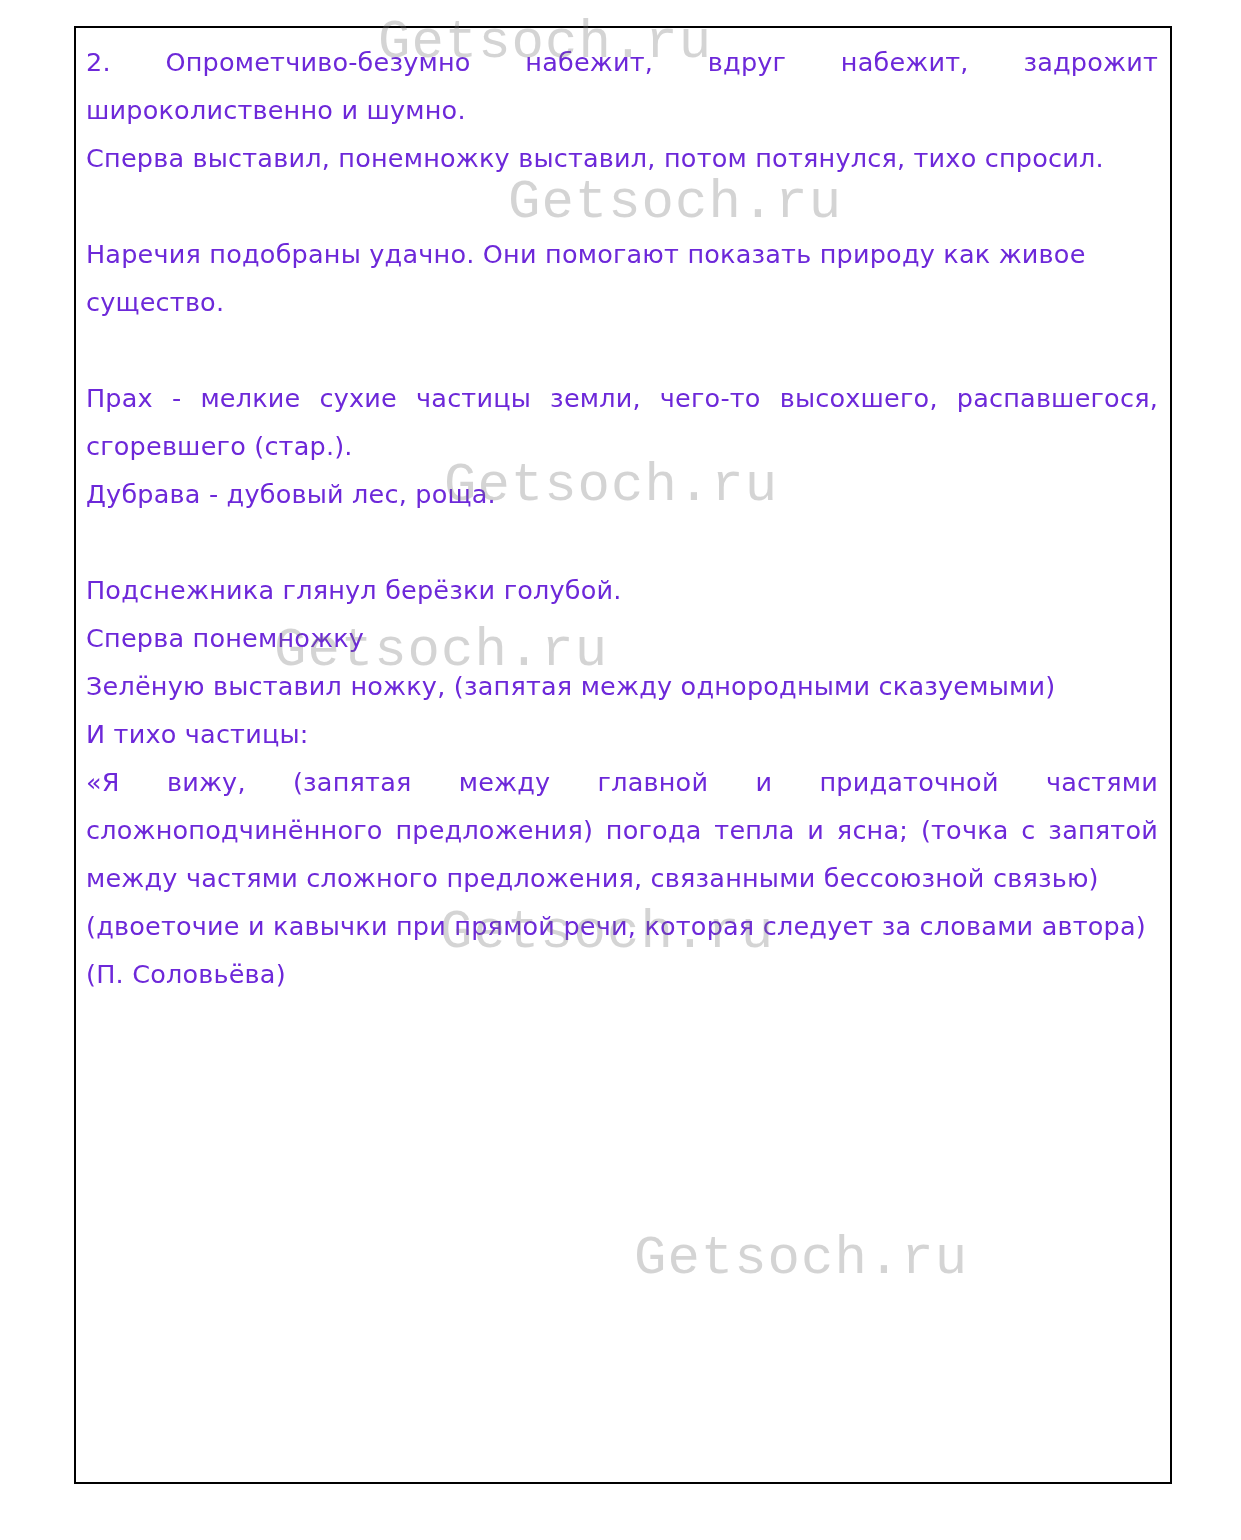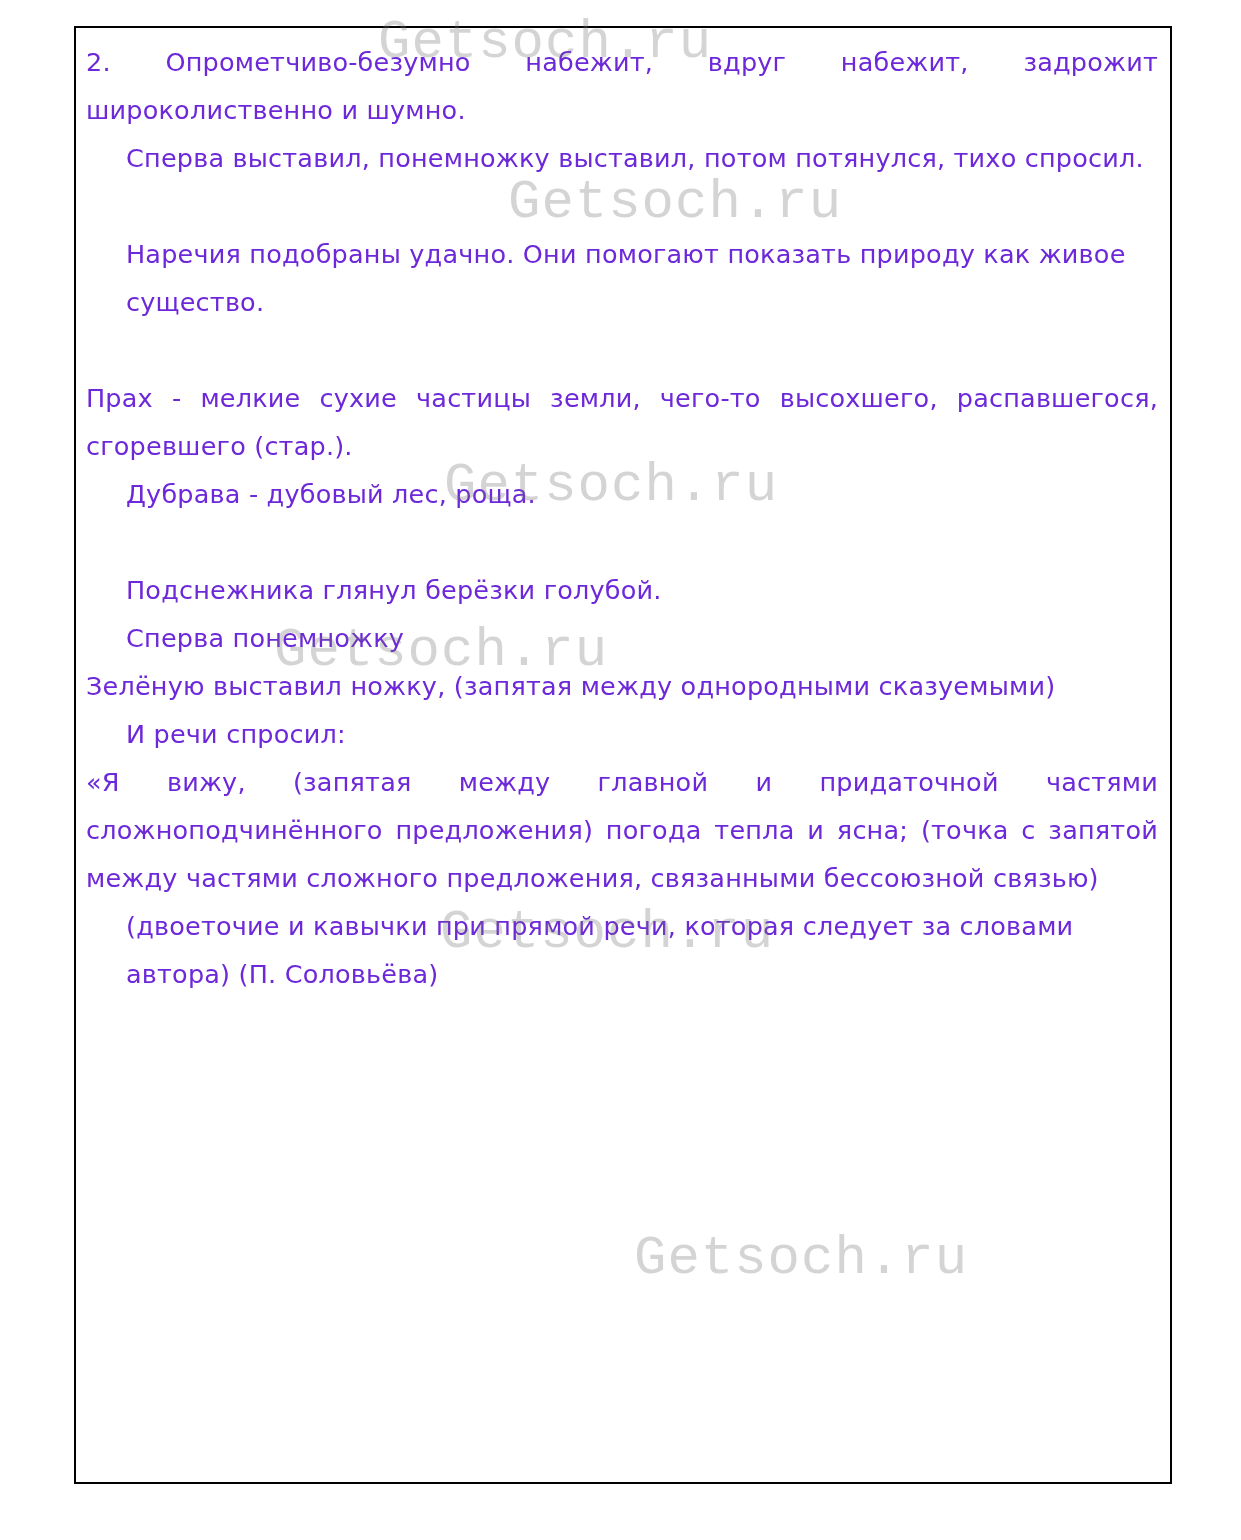--- a/index.html
+++ b/index.html
@@ -37,21 +37,20 @@
     font-size: 25.5px;
     line-height: 48px;
     color: #6d28d9;
     font-family: "DejaVu Sans", sans-serif;
     letter-spacing: 0.2px;
     text-align: justify;
     text-justify: inter-word;
   }
   p.nojust {
     text-align: left;
-    margin-left: 40px;
   }
   .spacer {
     height: 48px;
   }
   
   .wm {
     position: absolute;
     color: #737373;
     opacity: 0.30;
     font-family: Liberation Mono, monospace;
@@ -78,21 +77,21 @@
   <p class="para nojust">Сперва выставил, понемножку выставил, потом потянулся, тихо спросил.</p>
   <div class="spacer"></div>
   <p class="para nojust">Наречия подобраны удачно. Они помогают показать природу как живое существо.</p>
   <div class="spacer"></div>
   <p class="para">Прах - мелкие сухие частицы земли, чего-то высохшего, распавшегося, сгоревшего (стар.).</p>
   <p class="para nojust">Дубрава - дубовый лес, роща.</p>
   <div class="spacer"></div>
   <p class="para nojust">Подснежника глянул берёзки голубой.</p>
   <p class="para nojust">Сперва понемножку</p>
   <p class="para">Зелёную выставил ножку, (запятая между однородными сказуемыми)</p>
-  <p class="para nojust">И речи спросил:</p>
+  <p class="para nojust">И тихо частицы:</p>
   <p class="para">«Я вижу, (запятая между главной и придаточной частями сложноподчинённого предложения) погода тепла и ясна; (точка с запятой между частями сложного предложения, связанными бессоюзной связью)</p>
   <p class="para nojust">(двоеточие и кавычки при прямой речи, которая следует за словами автора) (П. Соловьёва)</p>
 </div>
 
 <div class="wm wm1">Getsoch.ru</div>
 <div class="wm wm2">Getsoch.ru</div>
 <div class="wm wm3">Getsoch.ru</div>
 <div class="wm wm4">Getsoch.ru</div>
 <div class="wm wm5">Getsoch.ru</div>
 <div class="wm wm6">Getsoch.ru</div>

